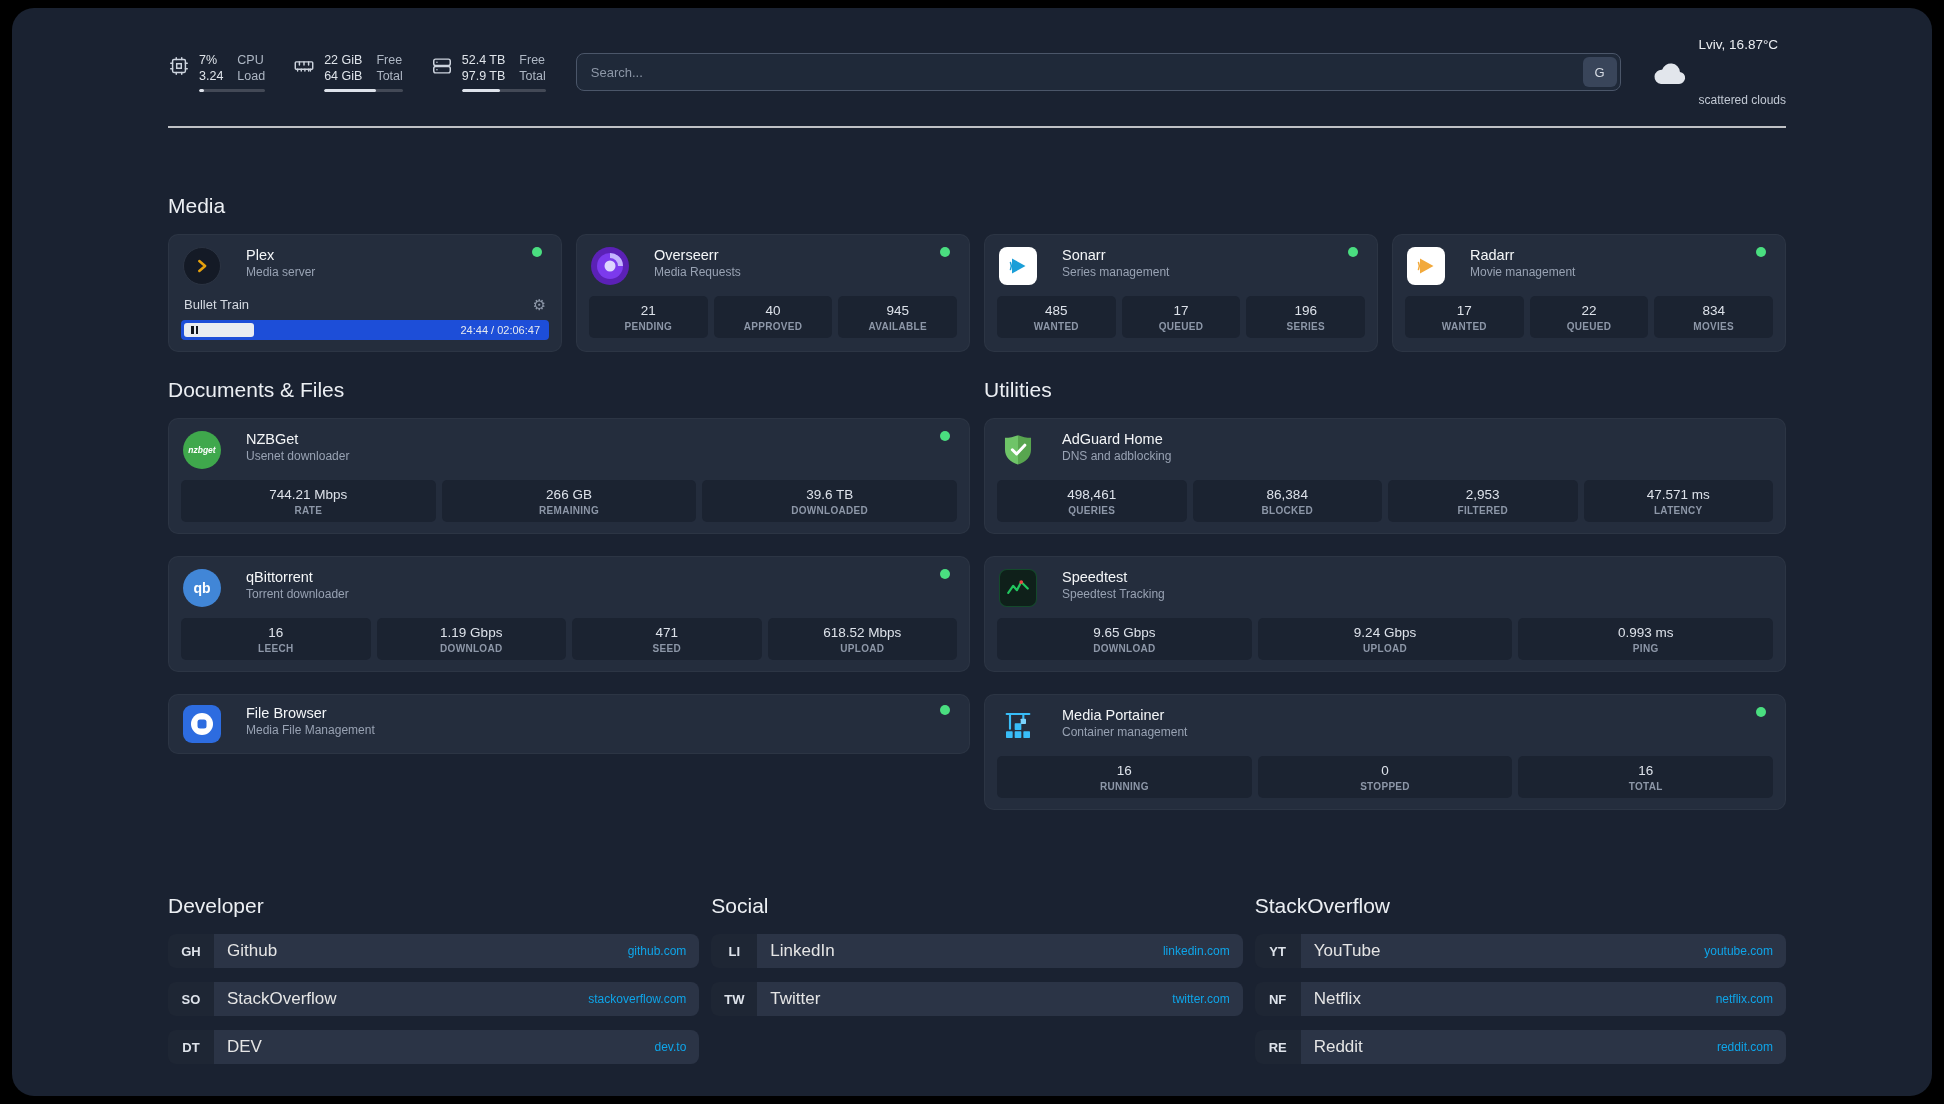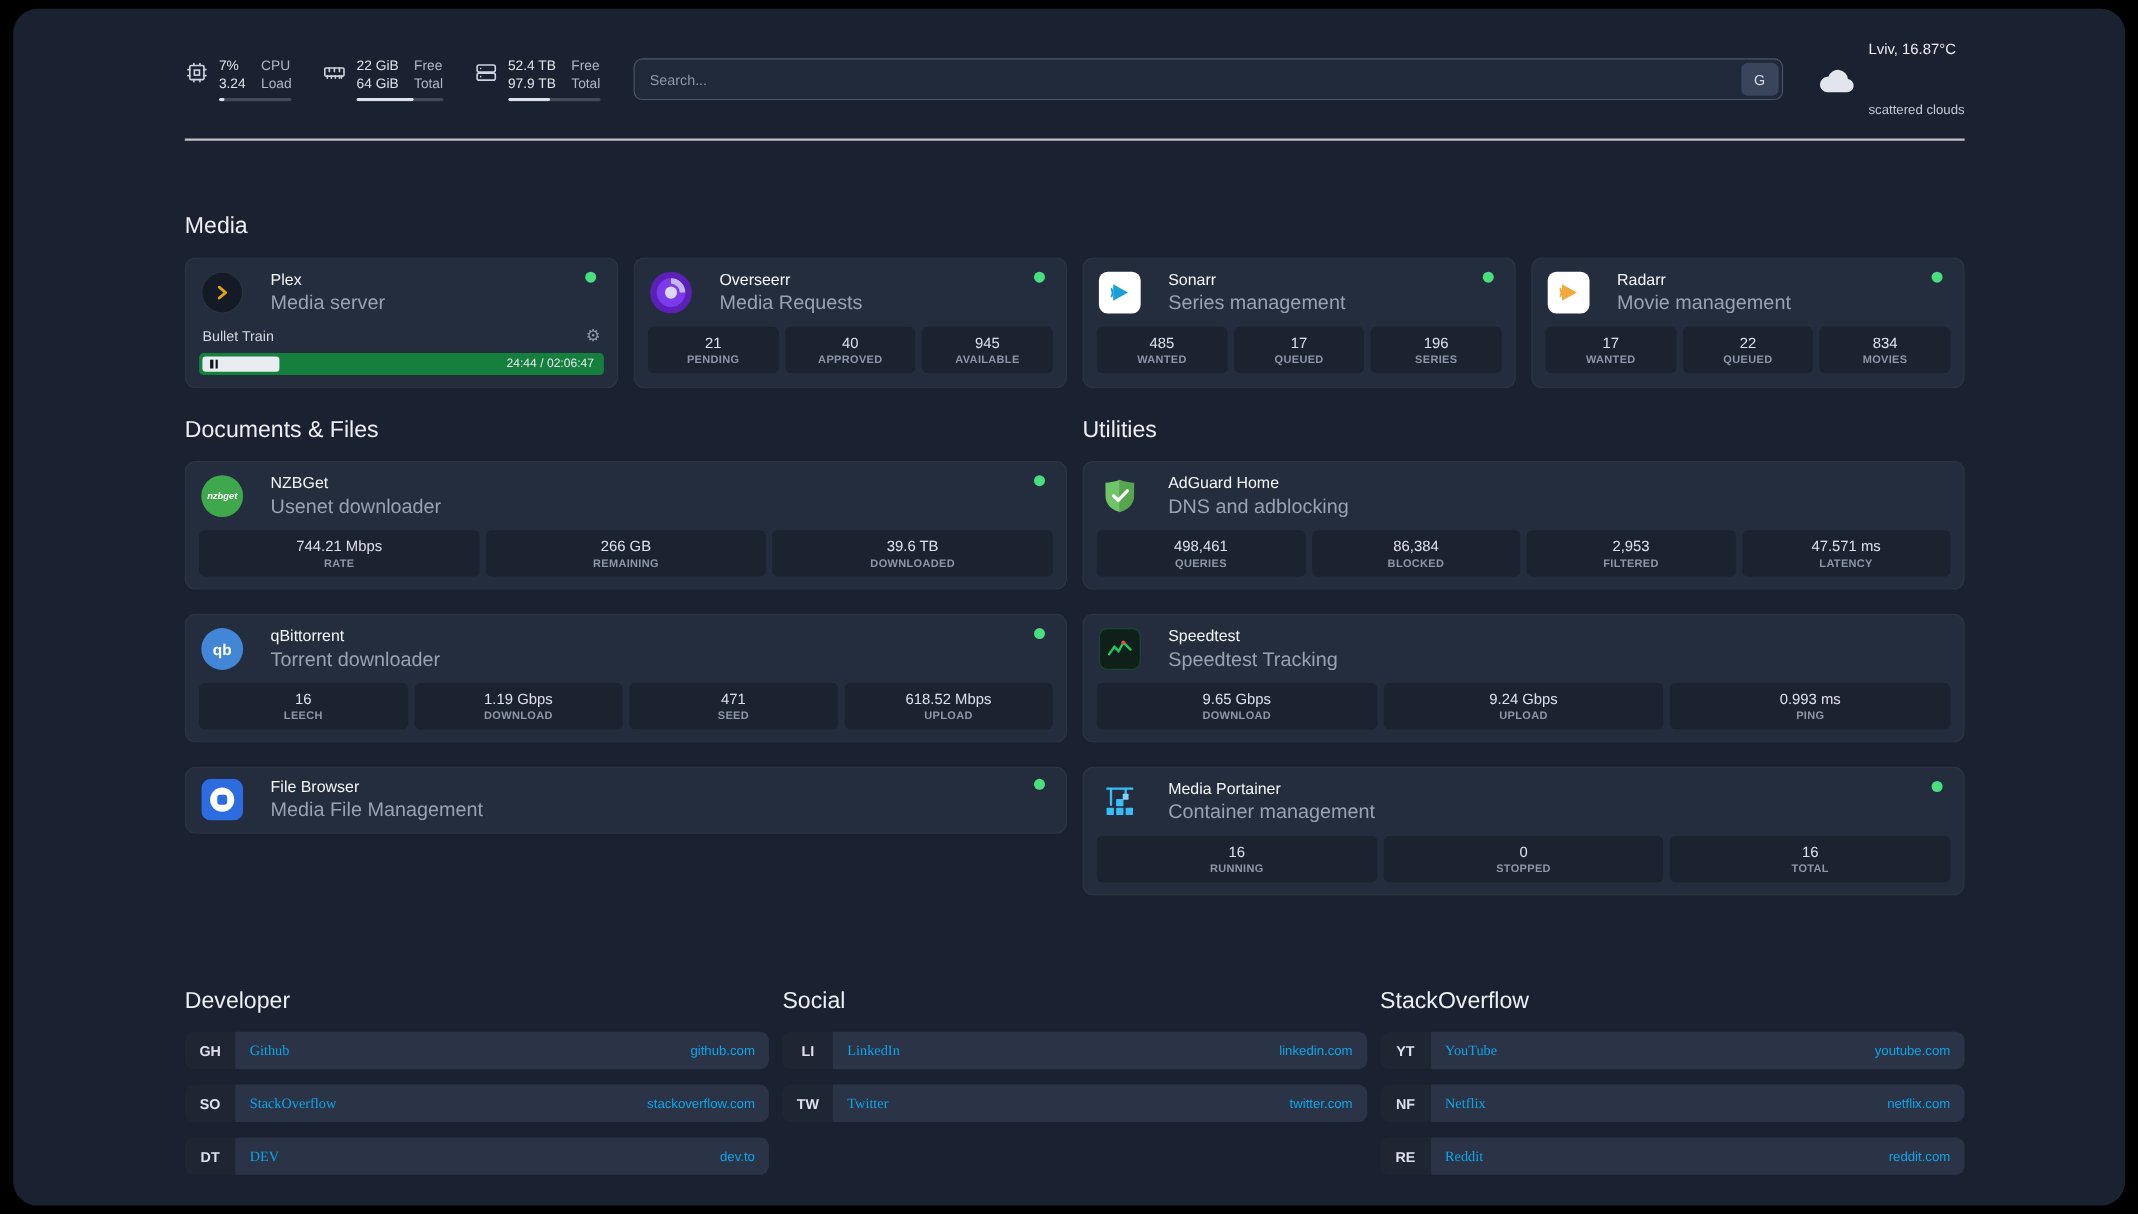--- a/index.html
+++ b/index.html
@@ -40,45 +40,45 @@
   .chdr{display:flex;align-items:flex-start;gap:25px;padding:1px 2px 11px;}
   .aicon{width:38px;height:38px;flex:0 0 38px;display:flex;align-items:center;justify-content:center;}
   .tile-white{background:#fff;border-radius:8px;}
   .tile-dark-green{background:#0f201a;border:1px solid rgba(34,197,94,0.25);border-radius:8px;box-sizing:border-box;}
   .circle{border-radius:50%;}
   .plex-circ{background:#141a26;border:1px solid #2b3342;box-sizing:border-box;}
   .nzb-circ{background:#3fa84c;color:#fff;font-size:8.5px;font-style:italic;font-weight:700;}
   .qb-circ{background:#4186d7;color:#fff;font-size:14px;font-weight:700;}
   .atext{display:flex;flex-direction:column;min-width:0;}
   .aname{font-size:14.5px;font-weight:500;color:#f4f6f8;white-space:nowrap;}
-  .adesc{font-size:18px;color:#98a2b3;margin-top:2px;white-space:nowrap;}
+  .adesc{font-size:12px;color:#98a2b3;margin-top:2px;white-space:nowrap;}
   .status-dot{margin-left:auto;width:10px;height:10px;border-radius:50%;background:#4ade80;margin-right:5px;flex:0 0 10px;}
   .stats-row{display:flex;gap:6px;}
   .stat-tile{flex:1;background:#1b2331;border-radius:5px;padding:7px 4px 6px;text-align:center;min-width:0;}
   .stat-value{font-size:13.5px;color:#dde2ea;white-space:nowrap;}
   .stat-label{font-size:10px;font-weight:700;color:#8d97a8;margin-top:3px;letter-spacing:.3px;}
   
   .now-playing{display:flex;justify-content:space-between;align-items:center;padding:1px 3px 0;font-size:13px;color:#d4d9e1;}
   .gear{color:#8d97a8;font-size:15px;line-height:1;cursor:pointer;}
-  .player-bar{position:relative;height:20px;background:#15803d;border-radius:4px;margin-top:8px;display:flex;align-items:center;}
+  .player-bar{position:relative;height:20px;background:#1d4ed8;border-radius:4px;margin-top:8px;display:flex;align-items:center;}
   .player-fill{height:14px;margin-left:3px;background:#e9ecf1;border-radius:3px;display:flex;align-items:center;min-width:26px;}
   .pause-icon{display:flex;gap:2px;margin-left:7px;}
   .pause-icon i{display:block;width:2.5px;height:8px;background:#10151f;}
   .player-time{position:absolute;right:9px;font-size:11px;color:#e7eaef;}
   
   .two-col{display:grid;grid-template-columns:1fr 1fr;gap:14px;margin-top:26px;}
   .col-cards{display:flex;flex-direction:column;gap:22px;}
   .hdr-only{padding:9px 12px;}
   .hdr-only .chdr{padding-bottom:1px;}
   
   .bookmarks{display:grid;grid-template-columns:repeat(3,1fr);gap:12px;margin-top:84px;}
   .bm-row{display:flex;align-items:stretch;height:34px;margin-bottom:14px;cursor:pointer;}
   .bm-abbr{flex:0 0 46px;background:#1e2634;border-radius:8px 0 0 8px;display:flex;align-items:center;justify-content:center;color:#dde2ea;font-size:13px;font-weight:600;}
   .bm-body{flex:1;background:#2b3446;border-radius:0 8px 8px 0;display:flex;align-items:center;justify-content:space-between;padding:0 13px;min-width:0;}
-  .bm-name{font-size:13px;color:#0ea5e9;white-space:nowrap;font-family:Liberation Serif, serif;}
+  .bm-name{font-size:17px;color:#e5e5e5;white-space:nowrap;}
   .bm-url{font-size:12px;color:#0ea5e9;white-space:nowrap;}
 </style>
 </head>
 <body>
 
 <div class="panel">
 
   <div class="topbar">
     <div class="resources">
 

